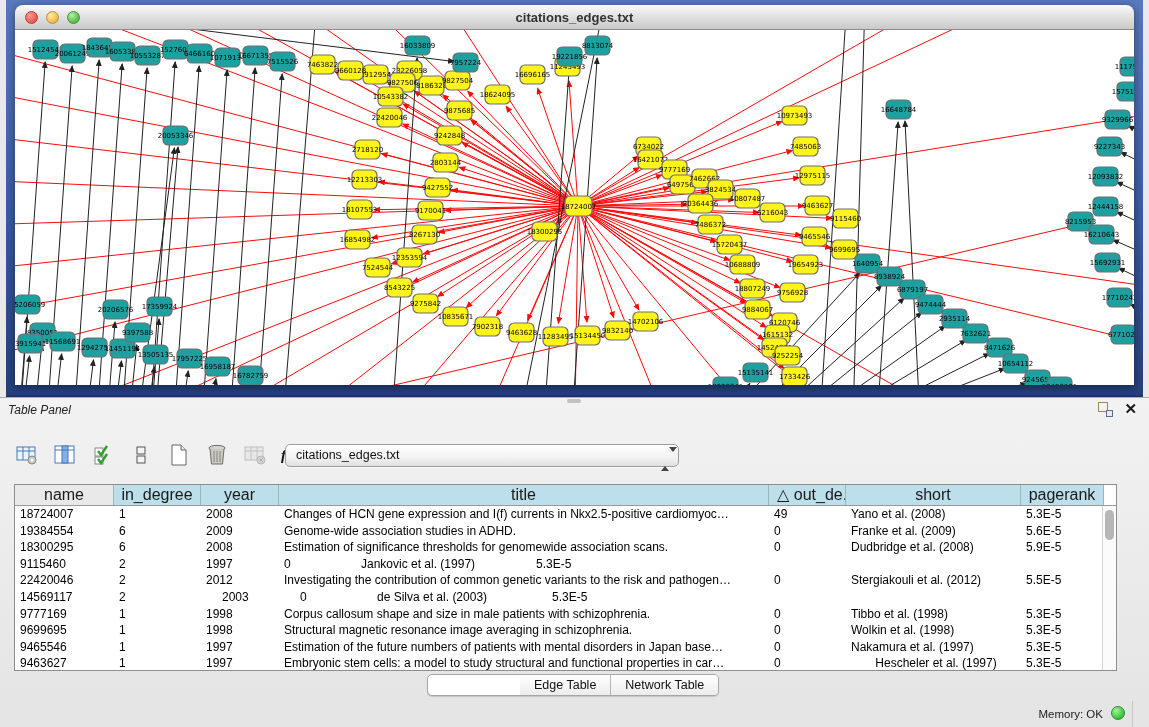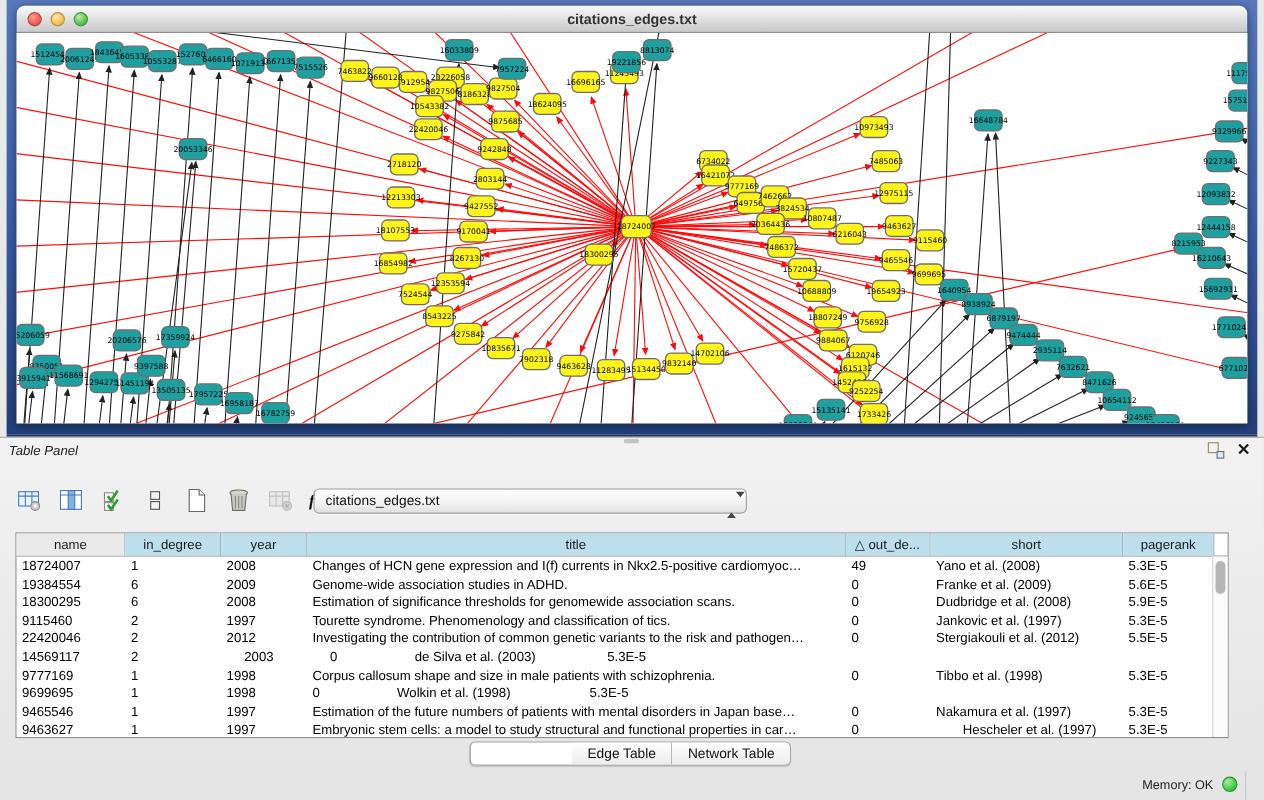--- a/index.html
+++ b/index.html
@@ -45,21 +45,21 @@
     border-radius:5px; background:linear-gradient(180deg,#FFFFFF 0%,#F2F2F2 60%,#E0E0E0 100%);
     font-size:12.5px; color:#111; line-height:21px; padding-left:10px;
     box-shadow:0 1px 0 rgba(255,255,255,.7); }
   .combo .arrows { position:absolute; right:8px; top:4px; width:9px; height:14px; }
   .combo .arrows .up   { width:0; height:0; border-left:4px solid transparent; border-right:4px solid transparent; border-bottom:5px solid #444; margin-bottom:3px; }
   .combo .arrows .down { width:0; height:0; border-left:4px solid transparent; border-right:4px solid transparent; border-top:5px solid #444; }
 
   .tablebox { position:absolute; left:14px; top:86px; width:1103px; height:187px;
     background:#fff; border:1px solid #8E8E8E; display:flex; flex-direction:column; }
   .thead { display:flex; height:21px; border-bottom:1px solid #9A9A9A; flex:none; }
-  .th { font-size:12px; color:#1A1A1A; text-align:center; line-height:20px;
+  .th { font-size:16px; color:#1A1A1A; text-align:center; line-height:20px;
     border-right:1px solid #9FB4BC; overflow:hidden; white-space:nowrap; flex:none; }
   .tbody { position:relative; flex:1; overflow:hidden; }
   .tr { display:flex; height:16.6px; }
   .td { font-size:12px; color:#000; line-height:16.6px; padding-left:5px;
     overflow:hidden; white-space:nowrap; flex:none; }
   .vscroll { position:absolute; right:0; top:21px; bottom:0; width:14px;
     background:#FBFBFB; border-left:1px solid #D5D5D5; }
   .vthumb { position:absolute; left:2px; top:4px; width:9px; height:30px; border-radius:5px; background:#B6B6B6; }
 
   .tabs { position:absolute; left:427px; top:276px; height:22px; display:flex;
@@ -598,21 +598,20 @@
             <div class="td" style="width: 78px;">2008</div>
             <div class="td" style="width: 490px;">Estimation of significance thresholds for genomewide association scans.</div>
             <div class="td" style="width: 77px;">0</div>
             <div class="td" style="width: 175px;">Dudbridge et al. (2008)</div>
             <div class="td" style="width: 83px;">5.9E-5</div>
           </div>
           <div class="tr">
             <div class="td" style="width: 99px;">9115460</div>
             <div class="td" style="width: 87px;">2</div>
             <div class="td" style="width: 78px;">1997</div>
-            <div class="td" style="width: 490px;">Tourette syndrome. Phenomenology and classification of tics.</div>
             <div class="td" style="width: 77px;">0</div>
             <div class="td" style="width: 175px;">Jankovic et al. (1997)</div>
             <div class="td" style="width: 83px;">5.3E-5</div>
           </div>
           <div class="tr">
             <div class="td" style="width: 99px;">22420046</div>
             <div class="td" style="width: 87px;">2</div>
             <div class="td" style="width: 78px;">2012</div>
             <div class="td" style="width: 490px;">Investigating the contribution of common genetic variants to the risk and pathogen…</div>
             <div class="td" style="width: 77px;">0</div>
@@ -633,20 +632,21 @@
             <div class="td" style="width: 78px;">1998</div>
             <div class="td" style="width: 490px;">Corpus callosum shape and size in male patients with schizophrenia.</div>
             <div class="td" style="width: 77px;">0</div>
             <div class="td" style="width: 175px;">Tibbo et al. (1998)</div>
             <div class="td" style="width: 83px;">5.3E-5</div>
           </div>
           <div class="tr">
             <div class="td" style="width: 99px;">9699695</div>
             <div class="td" style="width: 87px;">1</div>
             <div class="td" style="width: 78px;">1998</div>
+            <div class="td" style="width: 490px;">Structural magnetic resonance image averaging in schizophrenia.</div>
             <div class="td" style="width: 77px;">0</div>
             <div class="td" style="width: 175px;">Wolkin et al. (1998)</div>
             <div class="td" style="width: 83px;">5.3E-5</div>
           </div>
           <div class="tr">
             <div class="td" style="width: 99px;">9465546</div>
             <div class="td" style="width: 87px;">1</div>
             <div class="td" style="width: 78px;">1997</div>
             <div class="td" style="width: 490px;">Estimation of the future numbers of patients with mental disorders in Japan base…</div>
             <div class="td" style="width: 77px;">0</div>

